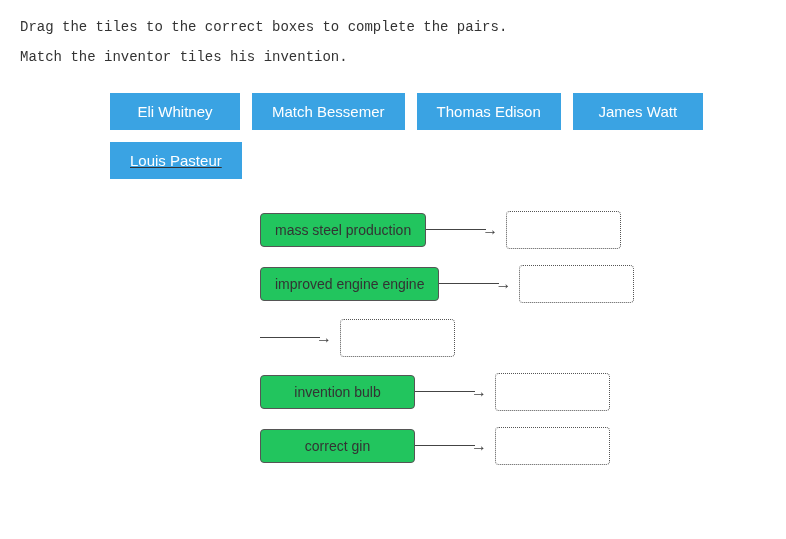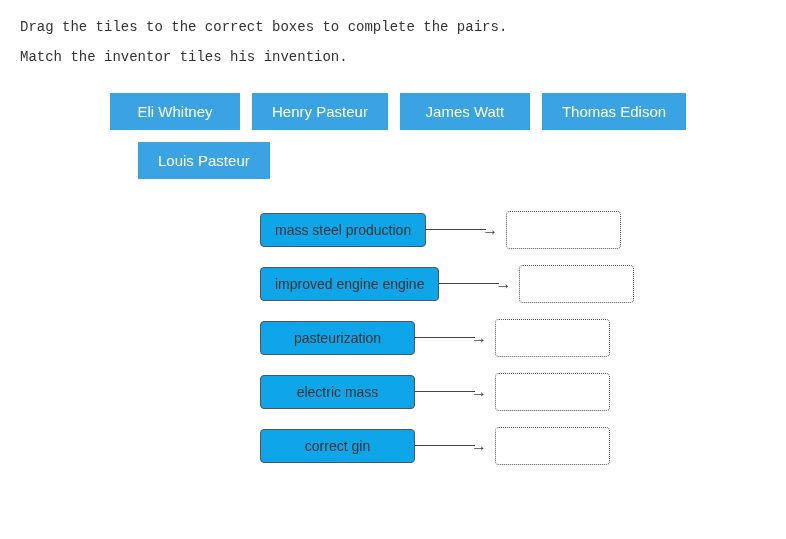--- a/index.html
+++ b/index.html
@@ -42,21 +42,21 @@
       align-items: center;
       margin-bottom: 16px;
     }
     .invention-box {
       border: 1px solid #555;
       border-radius: 4px;
       padding: 8px 14px;
       min-width: 155px;
       text-align: center;
       font-size: 14px;
-      background: #0ea5e9;
+      background: #22c55e;
     }
     .arrow-line {
       display: flex;
       align-items: center;
       width: 80px;
       position: relative;
     }
     .arrow-line::before {
       content: '';
       display: block;
@@ -74,58 +74,58 @@
       border: 1.5px dotted #555;
       border-radius: 4px;
       width: 115px;
       height: 38px;
       background: #fff;
     }
     .inventor-row2 {
       display: flex;
       flex-wrap: wrap;
       gap: 12px;
-      margin-left: 118px;
+      margin-left: 90px;
       margin-top: 12px;
+      text-decoration: underline;
     }
   </style>
 </head>
 <body>
 
 <p class="instructions">Drag the tiles to the correct boxes to complete the pairs.</p>
 <p class="instructions">Match the inventor tiles his invention.</p>
 
 <div class="inventor-tiles">
   <div class="tile">Eli Whitney</div>
-  <div class="tile">Henry Pasteur</div>
+  <div class="tile">Match Bessemer</div>
+  <div class="tile">Thomas Edison</div>
   <div class="tile">James Watt</div>
-  <div class="tile">Thomas Edison</div>
 </div>
 <div class="inventor-row2">
   <div class="tile">Louis Pasteur</div>
 </div>
 
 <div class="pairs-section">
   <div class="pair-row">
     <div class="invention-box">mass steel production</div>
     <div class="arrow-line"></div>
     <div class="drop-box"></div>
   </div>
   <div class="pair-row">
     <div class="invention-box">improved engine engine</div>
     <div class="arrow-line"></div>
     <div class="drop-box"></div>
   </div>
   <div class="pair-row">
-    <div class="invention-box">pasteurization</div>
     <div class="arrow-line"></div>
     <div class="drop-box"></div>
   </div>
   <div class="pair-row">
-    <div class="invention-box">electric mass</div>
+    <div class="invention-box">invention bulb</div>
     <div class="arrow-line"></div>
     <div class="drop-box"></div>
   </div>
   <div class="pair-row">
     <div class="invention-box">correct gin</div>
     <div class="arrow-line"></div>
     <div class="drop-box"></div>
   </div>
 </div>
 

